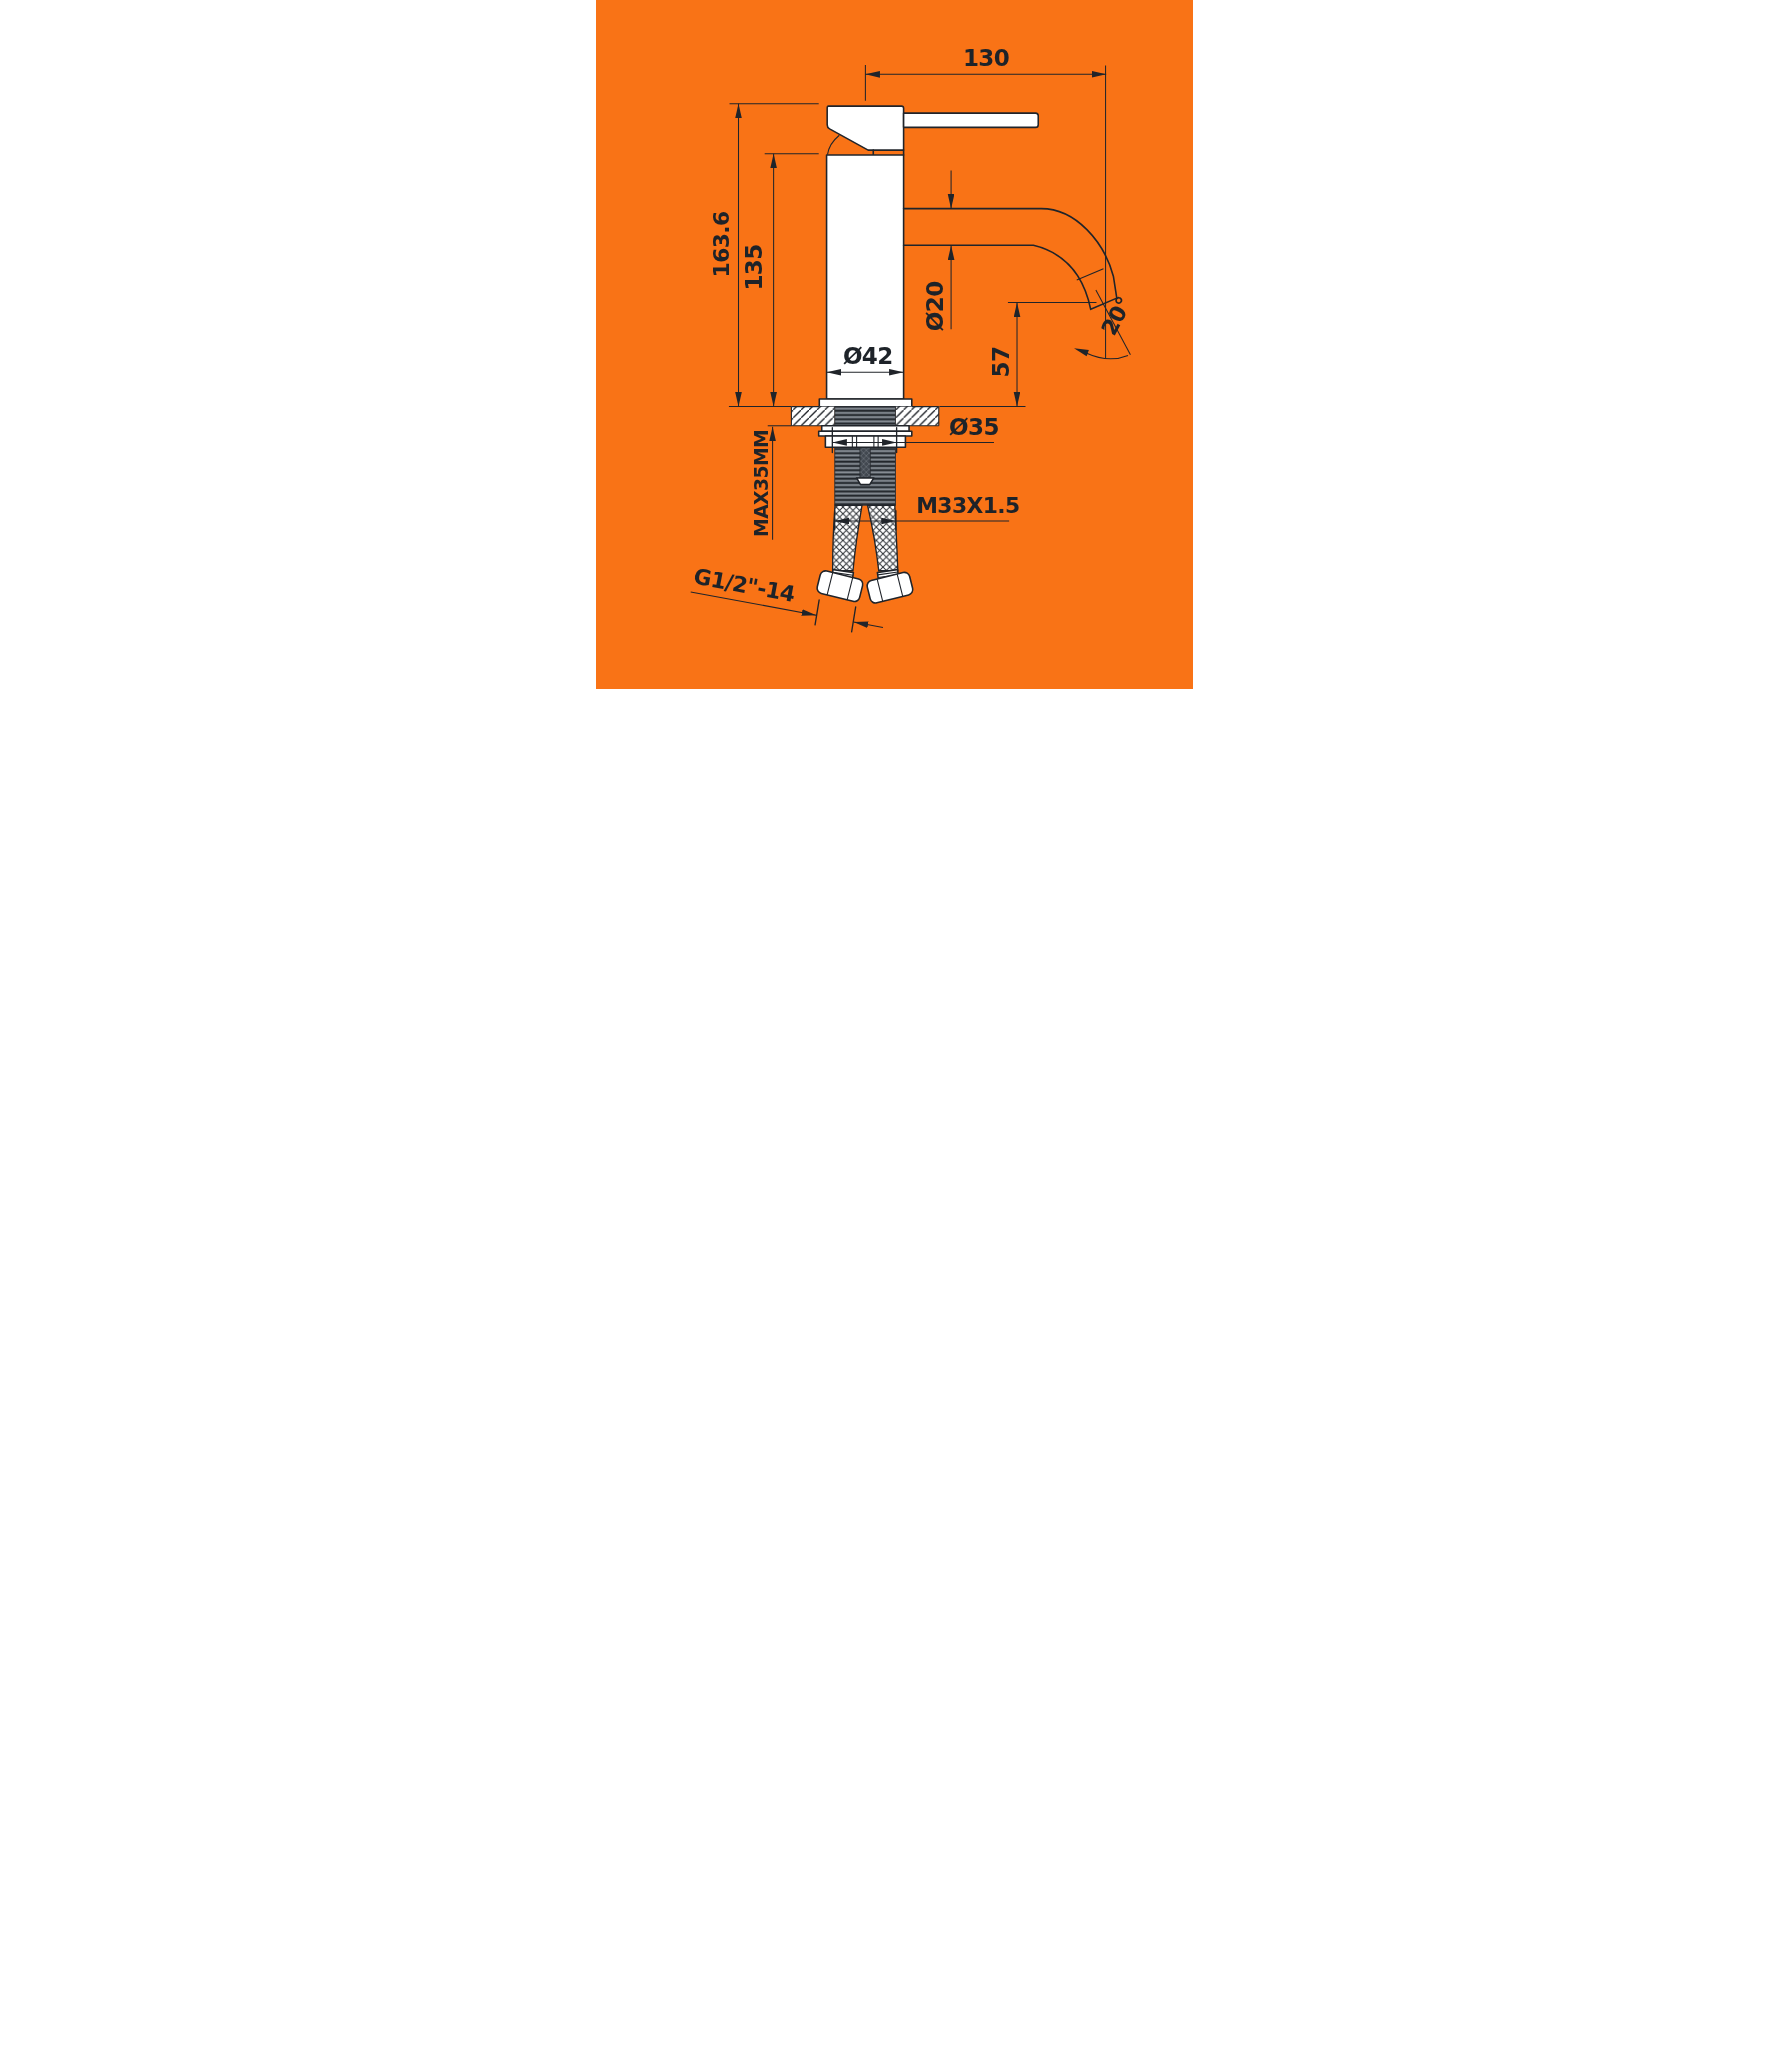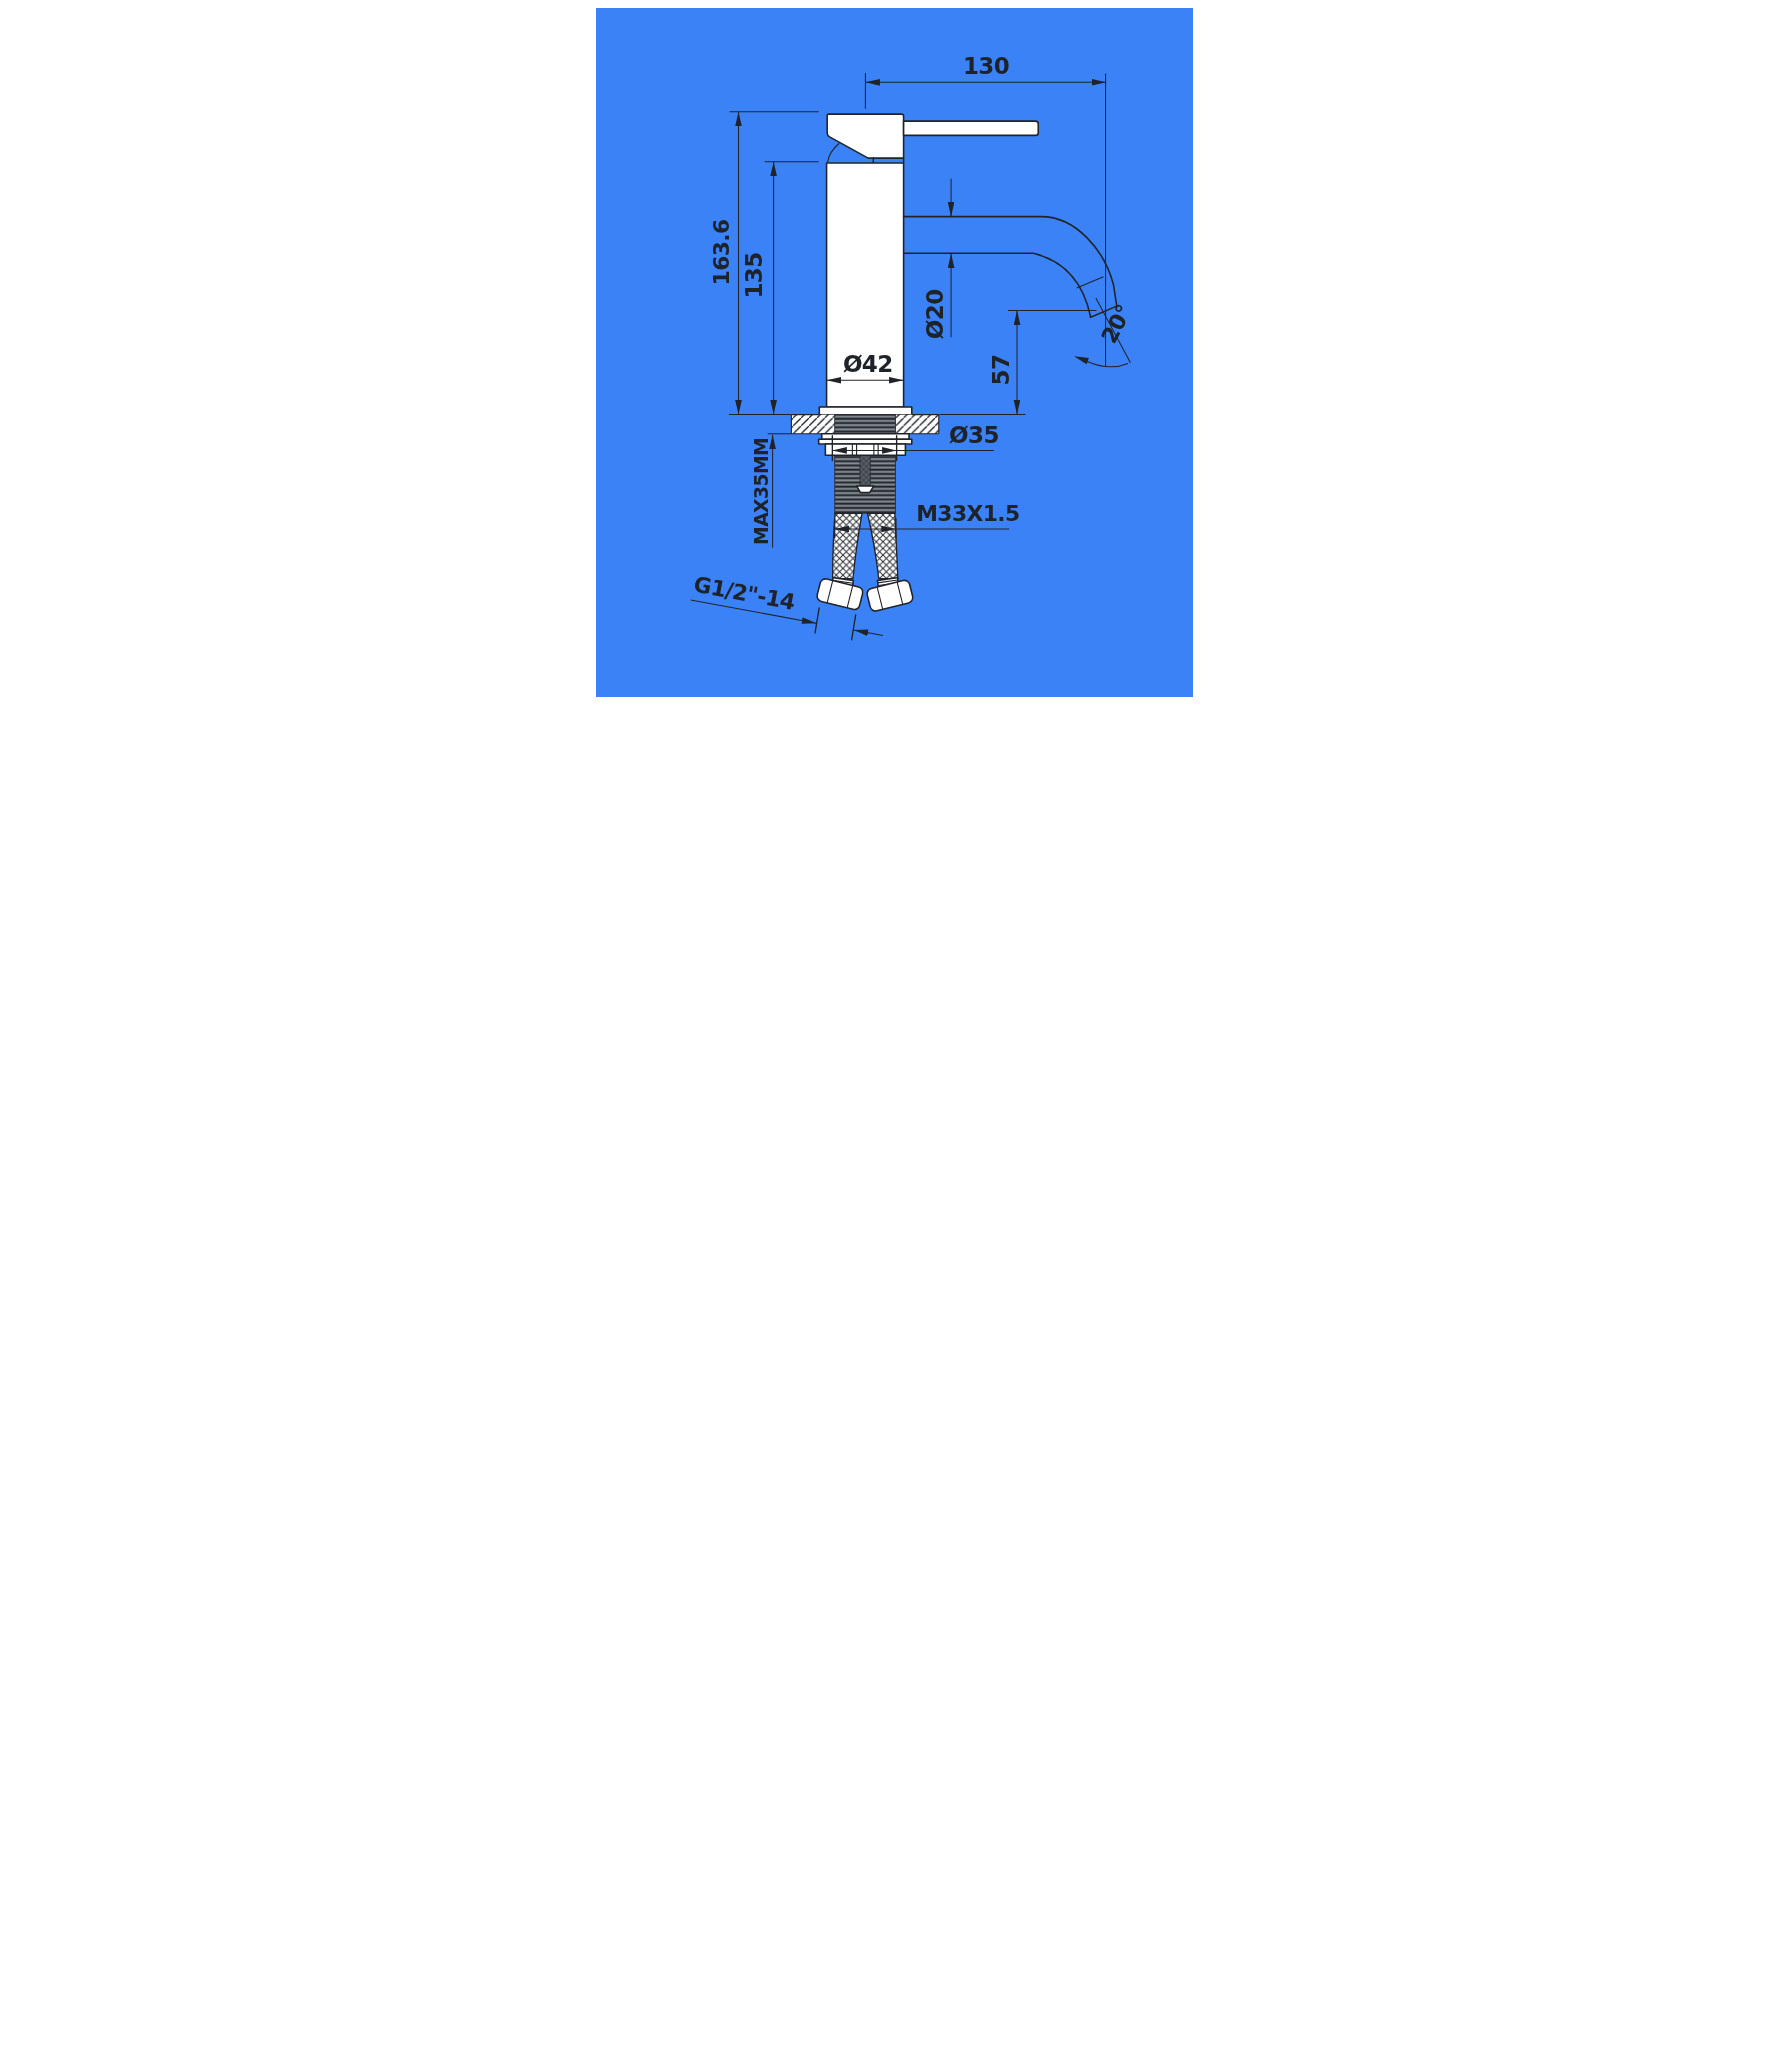--- a/index.html
+++ b/index.html
@@ -1,17 +1,17 @@
 <!DOCTYPE html>
 <html style="font-size:9.7px"><head>
 <meta charset="utf-8">
 <style>
   html,body{margin:0;padding:0;background:#ffffff;}
   body{font-family:"DejaVu Sans","Liberation Sans",sans-serif;}
-  .sheet{width:597px;height:689px;margin:8px auto;background:#3b82f6;position:relative;}
+  .sheet{width:597px;height:689px;margin:0 auto;background:#f97316;position:relative;}
   svg{display:block;width:100%;height:100%;}
   .part{fill:#ffffff;stroke:#20242a;stroke-width:2.6;stroke-linejoin:round;}
   .partline{fill:none;stroke:#20242a;stroke-width:2.6;stroke-linejoin:round;stroke-linecap:round;}
   .thin{fill:none;stroke:#20242a;stroke-width:1.8;}
   .dim{fill:none;stroke:#20242a;stroke-width:1.7;}
   .tick{fill:none;stroke:#20242a;stroke-width:2.2;stroke-linecap:round;}
   .arr{fill:#20242a;stroke:none;}
   .dimtext{fill:#1e2329;font-weight:bold;font-size:38px;letter-spacing:-1px;}
   .dimtext.small{font-size:31px;}
   .dimtext.mid{font-size:36px;}

